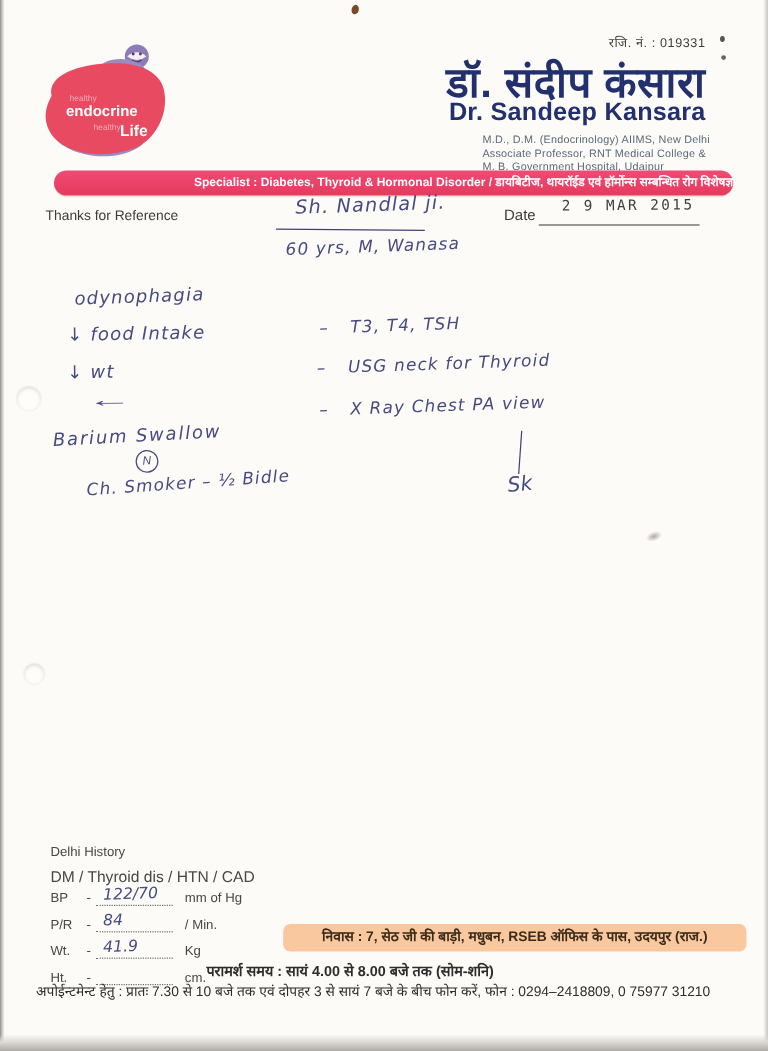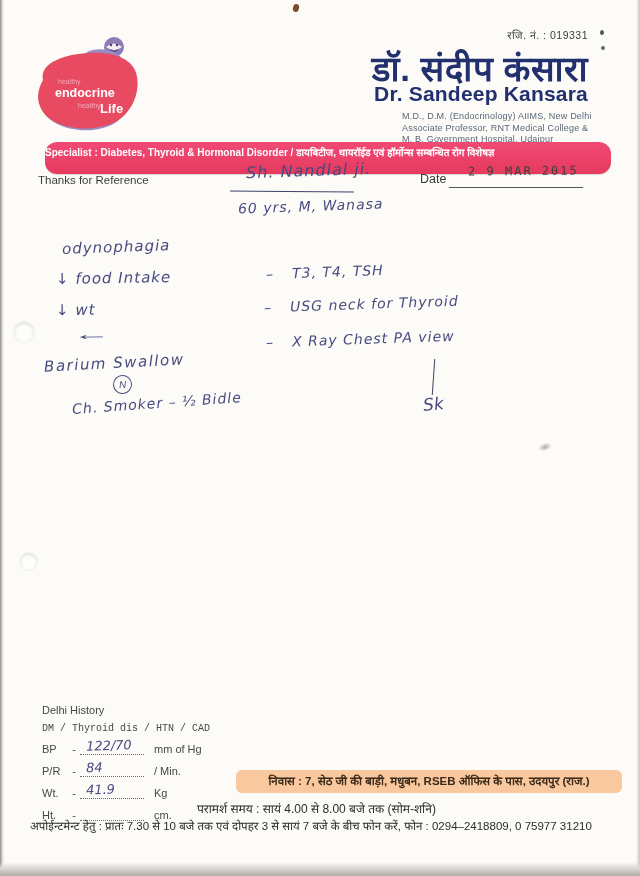--- a/index.html
+++ b/index.html
@@ -19,23 +19,23 @@
   .speck{position:absolute;border-radius:50%;}
   .hole{position:absolute;border-radius:50%;background:#fdfdfc;
     box-shadow:inset 0 1.5px 3px rgba(90,90,90,.18), 0 0 0 1px rgba(120,120,120,.06);}
   
   .regno{position:absolute;right:52px;top:28px;font-size:10.5px;letter-spacing:.5px;color:#3c3c3c;}
   .name-hi{position:absolute;right:52px;top:44px;font-size:35px;font-weight:bold;color:#22306e;letter-spacing:.5px;}
   .name-en{position:absolute;right:52px;top:82px;font-size:21px;font-weight:bold;color:#22306e;letter-spacing:.2px;}
   .creds{position:absolute;left:402px;top:111px;font-size:9px;line-height:11.5px;color:#5a6879;letter-spacing:.2px;}
   
   .banner{
-    position:absolute;left:45px;top:142px;width:566px;height:32px;border-radius:12px;
+    position:absolute;left:45px;top:142px;width:566px;height:21px;border-radius:12px;
     background:linear-gradient(#f04a74,#e63a5e);
-    color:#fff;font-size:10px;font-weight:bold;text-align:left;line-height:21px;white-space:nowrap;
+    color:#fff;font-size:10px;font-weight:bold;text-align:right;line-height:21px;white-space:nowrap;
     box-shadow:0 1px 1px rgba(0,0,0,.15);
   }
   
   .thanks{position:absolute;left:38px;top:174px;font-size:11.5px;color:#3c3c3c;}
   .hw{font-style:italic;color:#474b80;font-family:"DejaVu Sans",sans-serif;}
   .hw-name{position:absolute;left:246px;top:161px;font-size:16px;transform:rotate(-2deg);letter-spacing:1px;}
   .name-underline{position:absolute;left:230px;top:191px;width:124px;border-bottom:1.4px solid #3f436b;transform:rotate(.5deg);}
   .date-label{position:absolute;left:420px;top:172px;font-size:12.5px;color:#3a3a3a;}
   .date-line{position:absolute;left:449px;top:187px;width:134px;border-bottom:1.5px solid #565656;}
   .date-stamp{position:absolute;left:468px;top:164px;font-family:"DejaVu Sans Mono",monospace;
@@ -54,31 +54,31 @@
   .n-smoker{position:absolute;left:72px;top:395px;font-size:14px;transform:rotate(-4deg);letter-spacing:1px;}
   .n-right{position:absolute;display:flex;gap:18px;font-size:14px;transform:rotate(-2deg);letter-spacing:1px;}
   .n-r1{left:266px;top:264px;}
   .n-r2{left:264px;top:296px;}
   .n-r3{left:266px;top:331px;}
   .sig-stroke{position:absolute;left:433px;top:359px;height:36px;border-left:1.6px solid #3e4168;transform:rotate(4deg);}
   .sig-initials{position:absolute;left:423px;top:394px;font-size:17px;transform:rotate(-6deg);}
   .scribble{position:absolute;left:538px;top:443px;width:14px;height:8px;
     background:radial-gradient(ellipse at center,#b3a9a2 0%,rgba(179,169,162,0) 70%);transform:rotate(-20deg);}
   .fh-title{position:absolute;left:42px;top:704px;font-size:11px;color:#474747;}
-  .fh-cond{position:absolute;left:42px;top:723px;font-size:10px;color:#474747;font-family:Liberation Mono, monospace;}
+  .fh-cond{position:absolute;left:42px;top:723px;font-size:13px;color:#474747;}
   .fh-row{position:absolute;left:42px;font-size:11px;color:#474747;display:flex;align-items:flex-end;}
   .fh-label{display:inline-block;width:26px;}
   .fh-sep{display:inline-block;width:12px;text-align:center;}
   .fh-dots{display:inline-block;width:64px;border-bottom:1.6px dotted #6a6a6a;position:relative;height:13px;margin-right:10px;}
   .fh-value{position:absolute;left:6px;bottom:1px;font-size:13px;white-space:nowrap;transform:rotate(-2deg);}
   .fh-unit{display:inline-block;}
   
   .addr{position:absolute;left:236px;top:770px;width:386px;height:23px;border-radius:6px;
     background:#f9c89f;color:#3a2a17;font-weight:bold;font-size:11.5px;text-align:center;line-height:23px;white-space:nowrap;}
-  .timing{position:absolute;left:172px;top:800px;font-size:12px;color:#2d2d2d;font-weight:normal;white-space:nowrap;margin-left:25px;}
+  .timing{position:absolute;left:172px;top:800px;font-size:12px;color:#2d2d2d;font-weight:bold;white-space:nowrap;}
   .appt{position:absolute;left:30px;top:818px;font-size:11.5px;color:#2d2d2d;white-space:nowrap;}
   .logo{position:absolute;left:26px;top:31px;}
 </style>
 </head>
 <body>
 
 <div class="page">
 
   <svg class="logo" width="128" height="112" viewBox="0 0 128 112">
 

